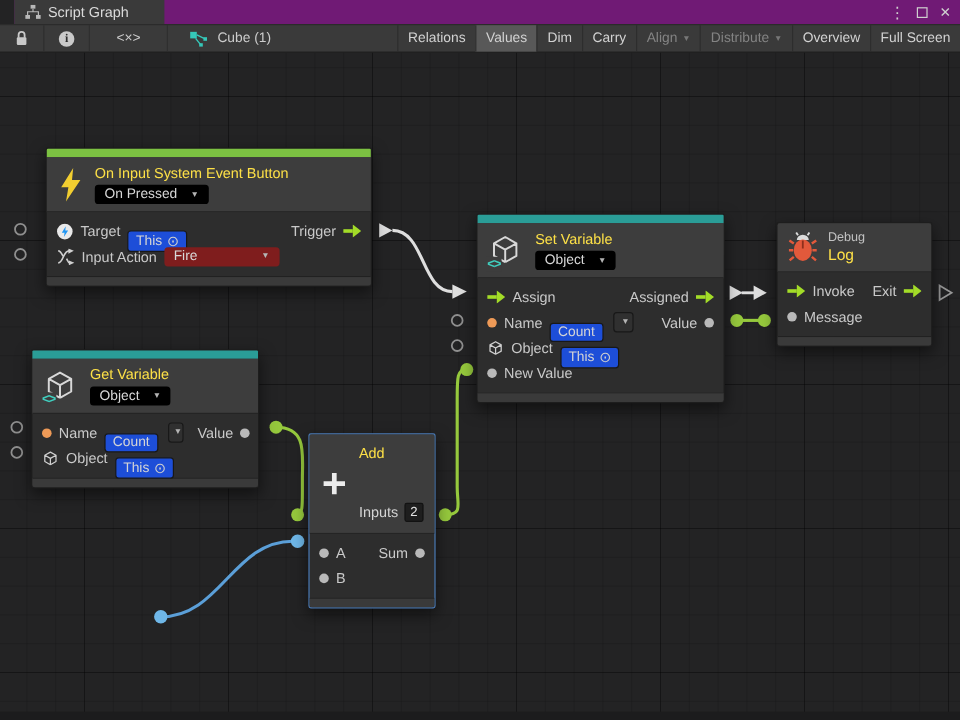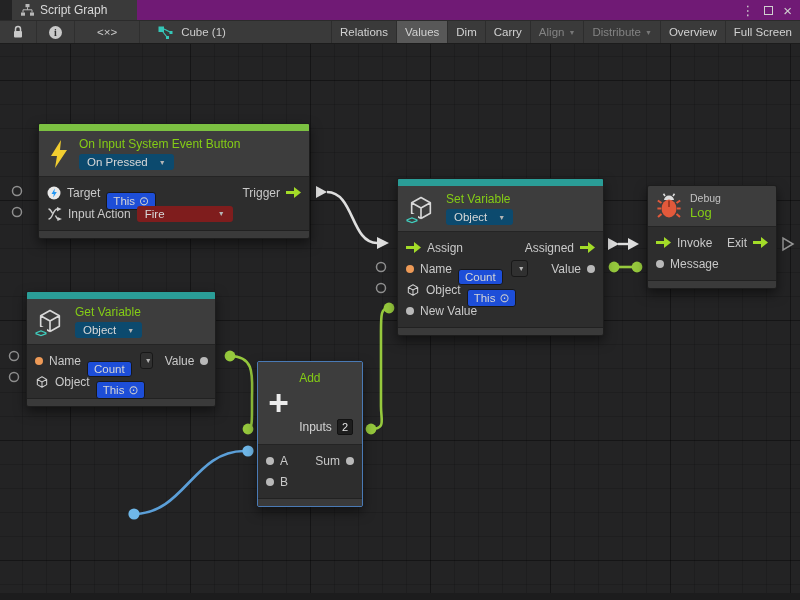--- a/index.html
+++ b/index.html
@@ -46,28 +46,28 @@
   .bottom-edge { position:absolute; left:0; bottom:0; width:100%; height:7px; background:#1c1c1d; }
   .wires { position:absolute; top:0; left:0; z-index:1; }
   
   .node { position:absolute; z-index:2; background:#2d2d2d; border:1px solid #1d1d1d; border-radius:2px; box-shadow:0 5px 12px rgba(0,0,0,0.5); }
   .node.selected { border:1px solid #4A7AB5; }
   .strip { height:7px; border-radius:1px 1px 0 0; }
   .strip.green { background:#7CC142; }
   .strip.teal { background:#2A9D97; }
   .node-header { background:#3d3d3d; padding:6px 9px; display:flex; gap:9px; align-items:center; border-bottom:1px solid #242424; }
   .hcol { display:flex; flex-direction:column; gap:3px; align-items:flex-start; }
-  .node-title { font-size:12px; color:#84cc16; }
+  .node-title { font-size:12px; color:#fde047; }
   .node-subtle { font-size:10.5px; color:#c2c2c2; }
   .node-body { padding:5px 0 6px; }
   .row { height:21px; display:flex; align-items:center; padding:0 8px; gap:6px; font-size:12px; color:#c9c9c9; }
   .spacer { flex:1; }
   .node-footer { height:8px; background:#3a3a3a; border-top:1px solid #212121; border-radius:0 0 2px 2px; }
   .chip { display:inline-flex; align-items:center; gap:4px; background:#1d4ed8; border:1px solid #181818; border-radius:3px; padding:1px 6px; font-size:11.5px; color:#d5d5d5;margin-top:17px; }
-  .dropdown { display:inline-flex; align-items:center; gap:7px; background:#0c4a6e; border-radius:3px; padding:2px 8px; font-size:11.5px; color:#d8d8d8; }
+  .dropdown { display:inline-flex; align-items:center; gap:7px; background:#000000; border-radius:3px; padding:2px 8px; font-size:11.5px; color:#d8d8d8; }
   .dropdown.body-dd { background:#7f1d1d; width:96px; justify-content:space-between; }
   .caret-box { display:inline-flex; align-items:center; justify-content:center; width:17px; height:17px; margin-left:2px; background:#303030; border:1px solid #181818; border-radius:3px; }
   .mini-box { display:inline-block; min-width:16px; height:16px; line-height:15px; text-align:center; background:#1e1e1e; border:1px solid #121212; border-radius:2px; padding:0 4px; font-size:11px; color:#e2e2e2; }
   .dot { display:inline-block; width:8px; height:8px; border-radius:50%; flex:none; }
   .dot.gray { background:#b9b9b9; }
   .dot.orange { background:#EE9A57; }
   .dot.blue { background:#82C8F2; }
   .picker-sym { font-size:12px; color:#cfcfcf; }
   .varicon { position:relative; width:30px; height:30px; flex:none; }
   .varicon .vteal { position:absolute; left:-2px; bottom:-2px; color:#40D0C0; font-weight:bold; font-size:11px; background:#3d3d3d; padding:0 1px; letter-spacing:-1px; }

